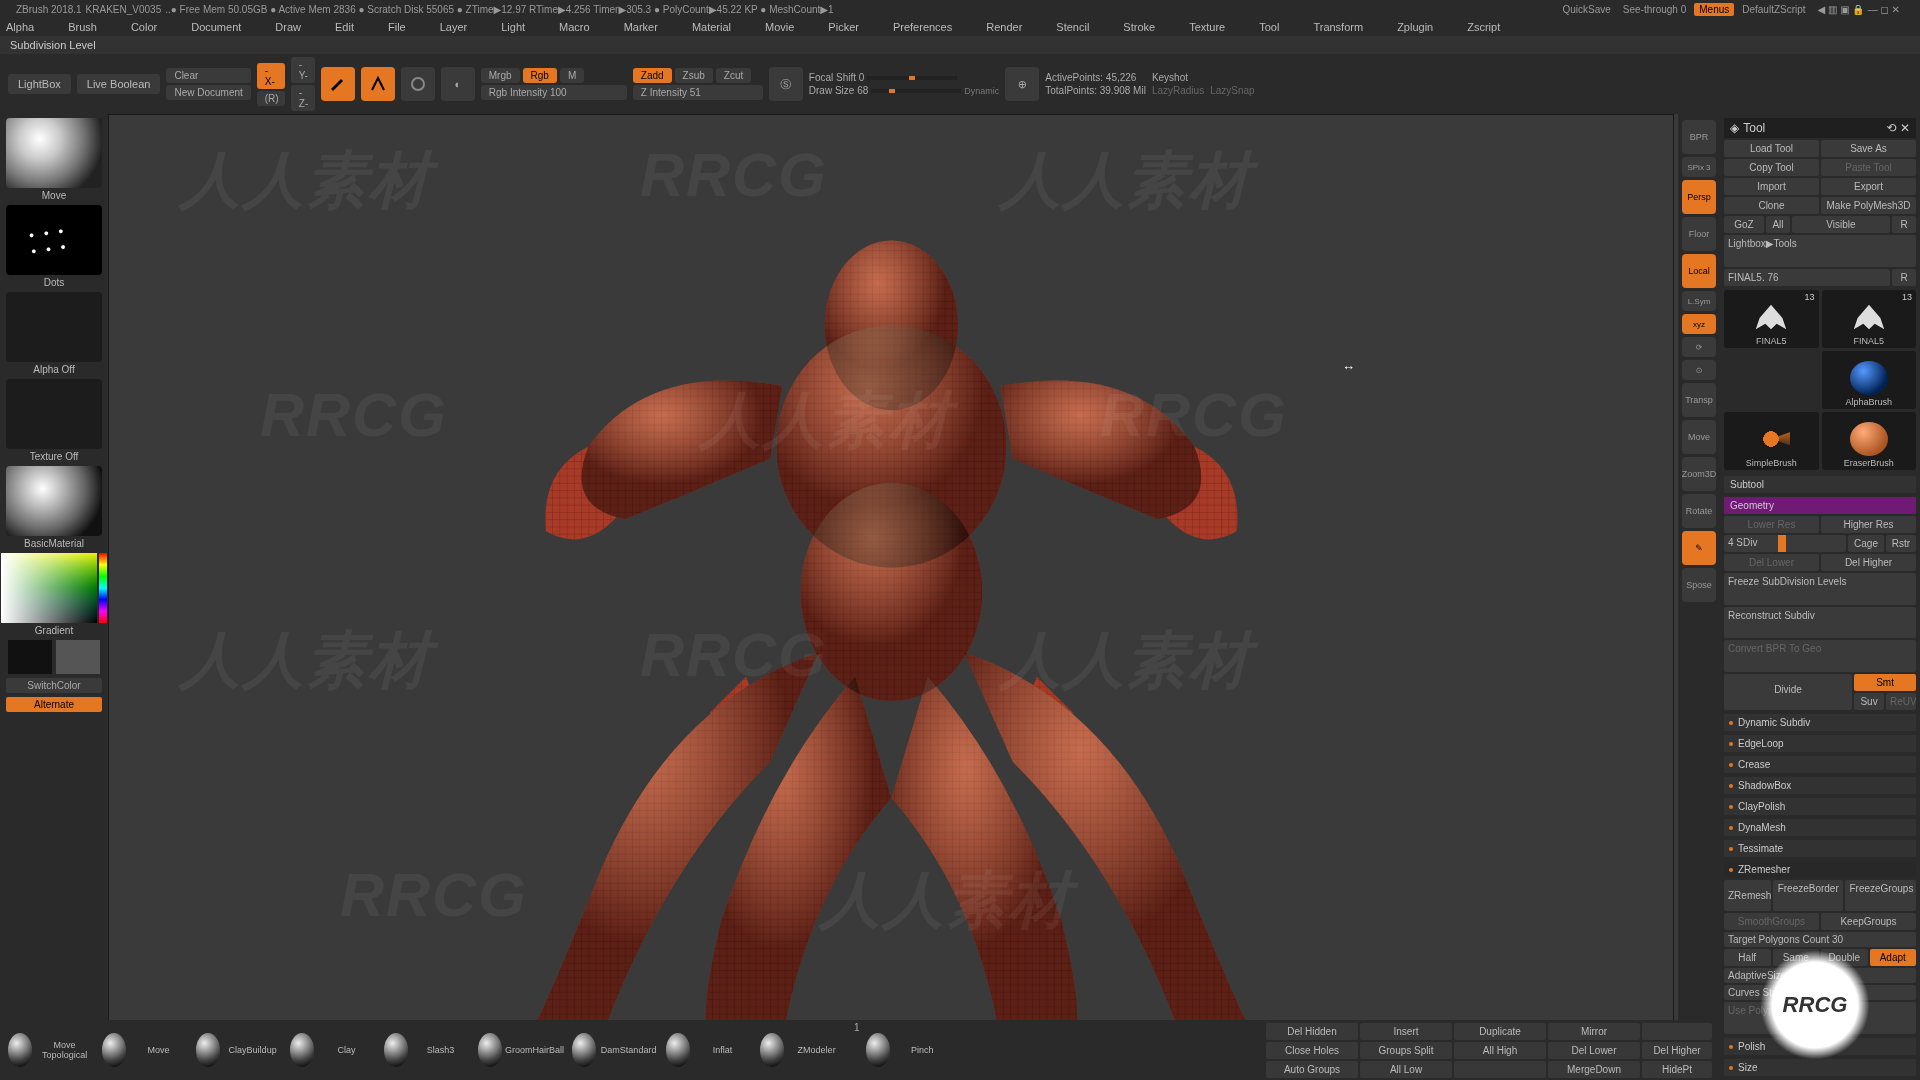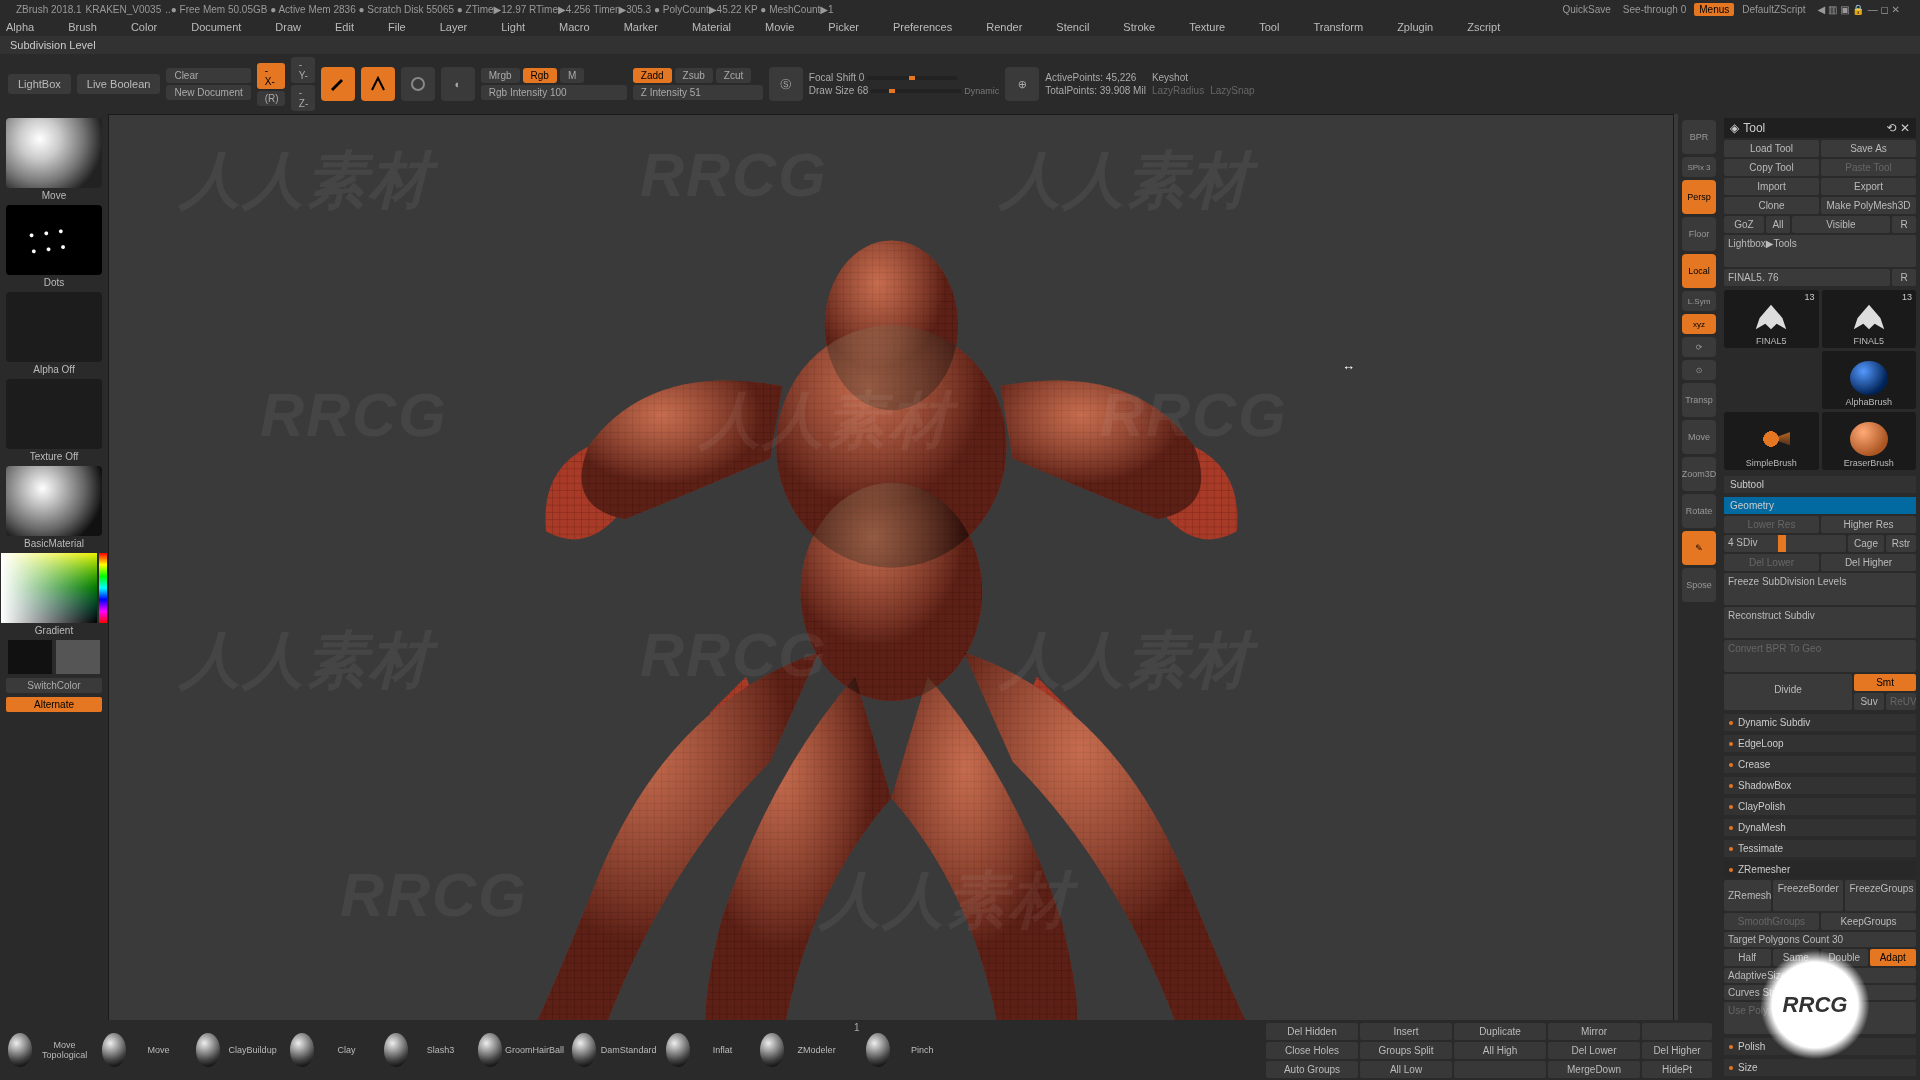--- a/index.html
+++ b/index.html
@@ -358,21 +358,21 @@
             <div style="position:absolute;inset:0;background:conic-gradient(from 45deg,#e57722,transparent 25%,transparent 75%,#e57722);clip-path:polygon(50% 50%,100% 30%,100% 70%)"></div>
           </div>
           <span>SimpleBrush</span>
         </div>
       <div class="thumb" style="grid-column:2;grid-row:3">
           <div class="iconshape" style="border-radius:50%;background:radial-gradient(circle at 35% 30%,#fa7,#a52 70%)"></div>
           <span>EraserBrush</span>
         </div>
     </div>
     <div class="sect">Subtool</div>
-    <div class="sect" style="background:#0369a1">Geometry</div>
+    <div class="sect" style="background:#701a75">Geometry</div>
     <div class="prow">
         <div class="pbtn dim">Lower Res</div>
         <div class="pbtn">Higher Res</div>
       </div>
     <div class="prow">
       <div class="slider" style="flex:1"><span>4 SDiv</span><div class="knob" style="left:44%"></div></div>
       <div class="pbtn" style="flex:0 0 36px">Cage</div>
       <div class="pbtn" style="flex:0 0 30px">Rstr</div>
     </div>
     <div class="prow">

